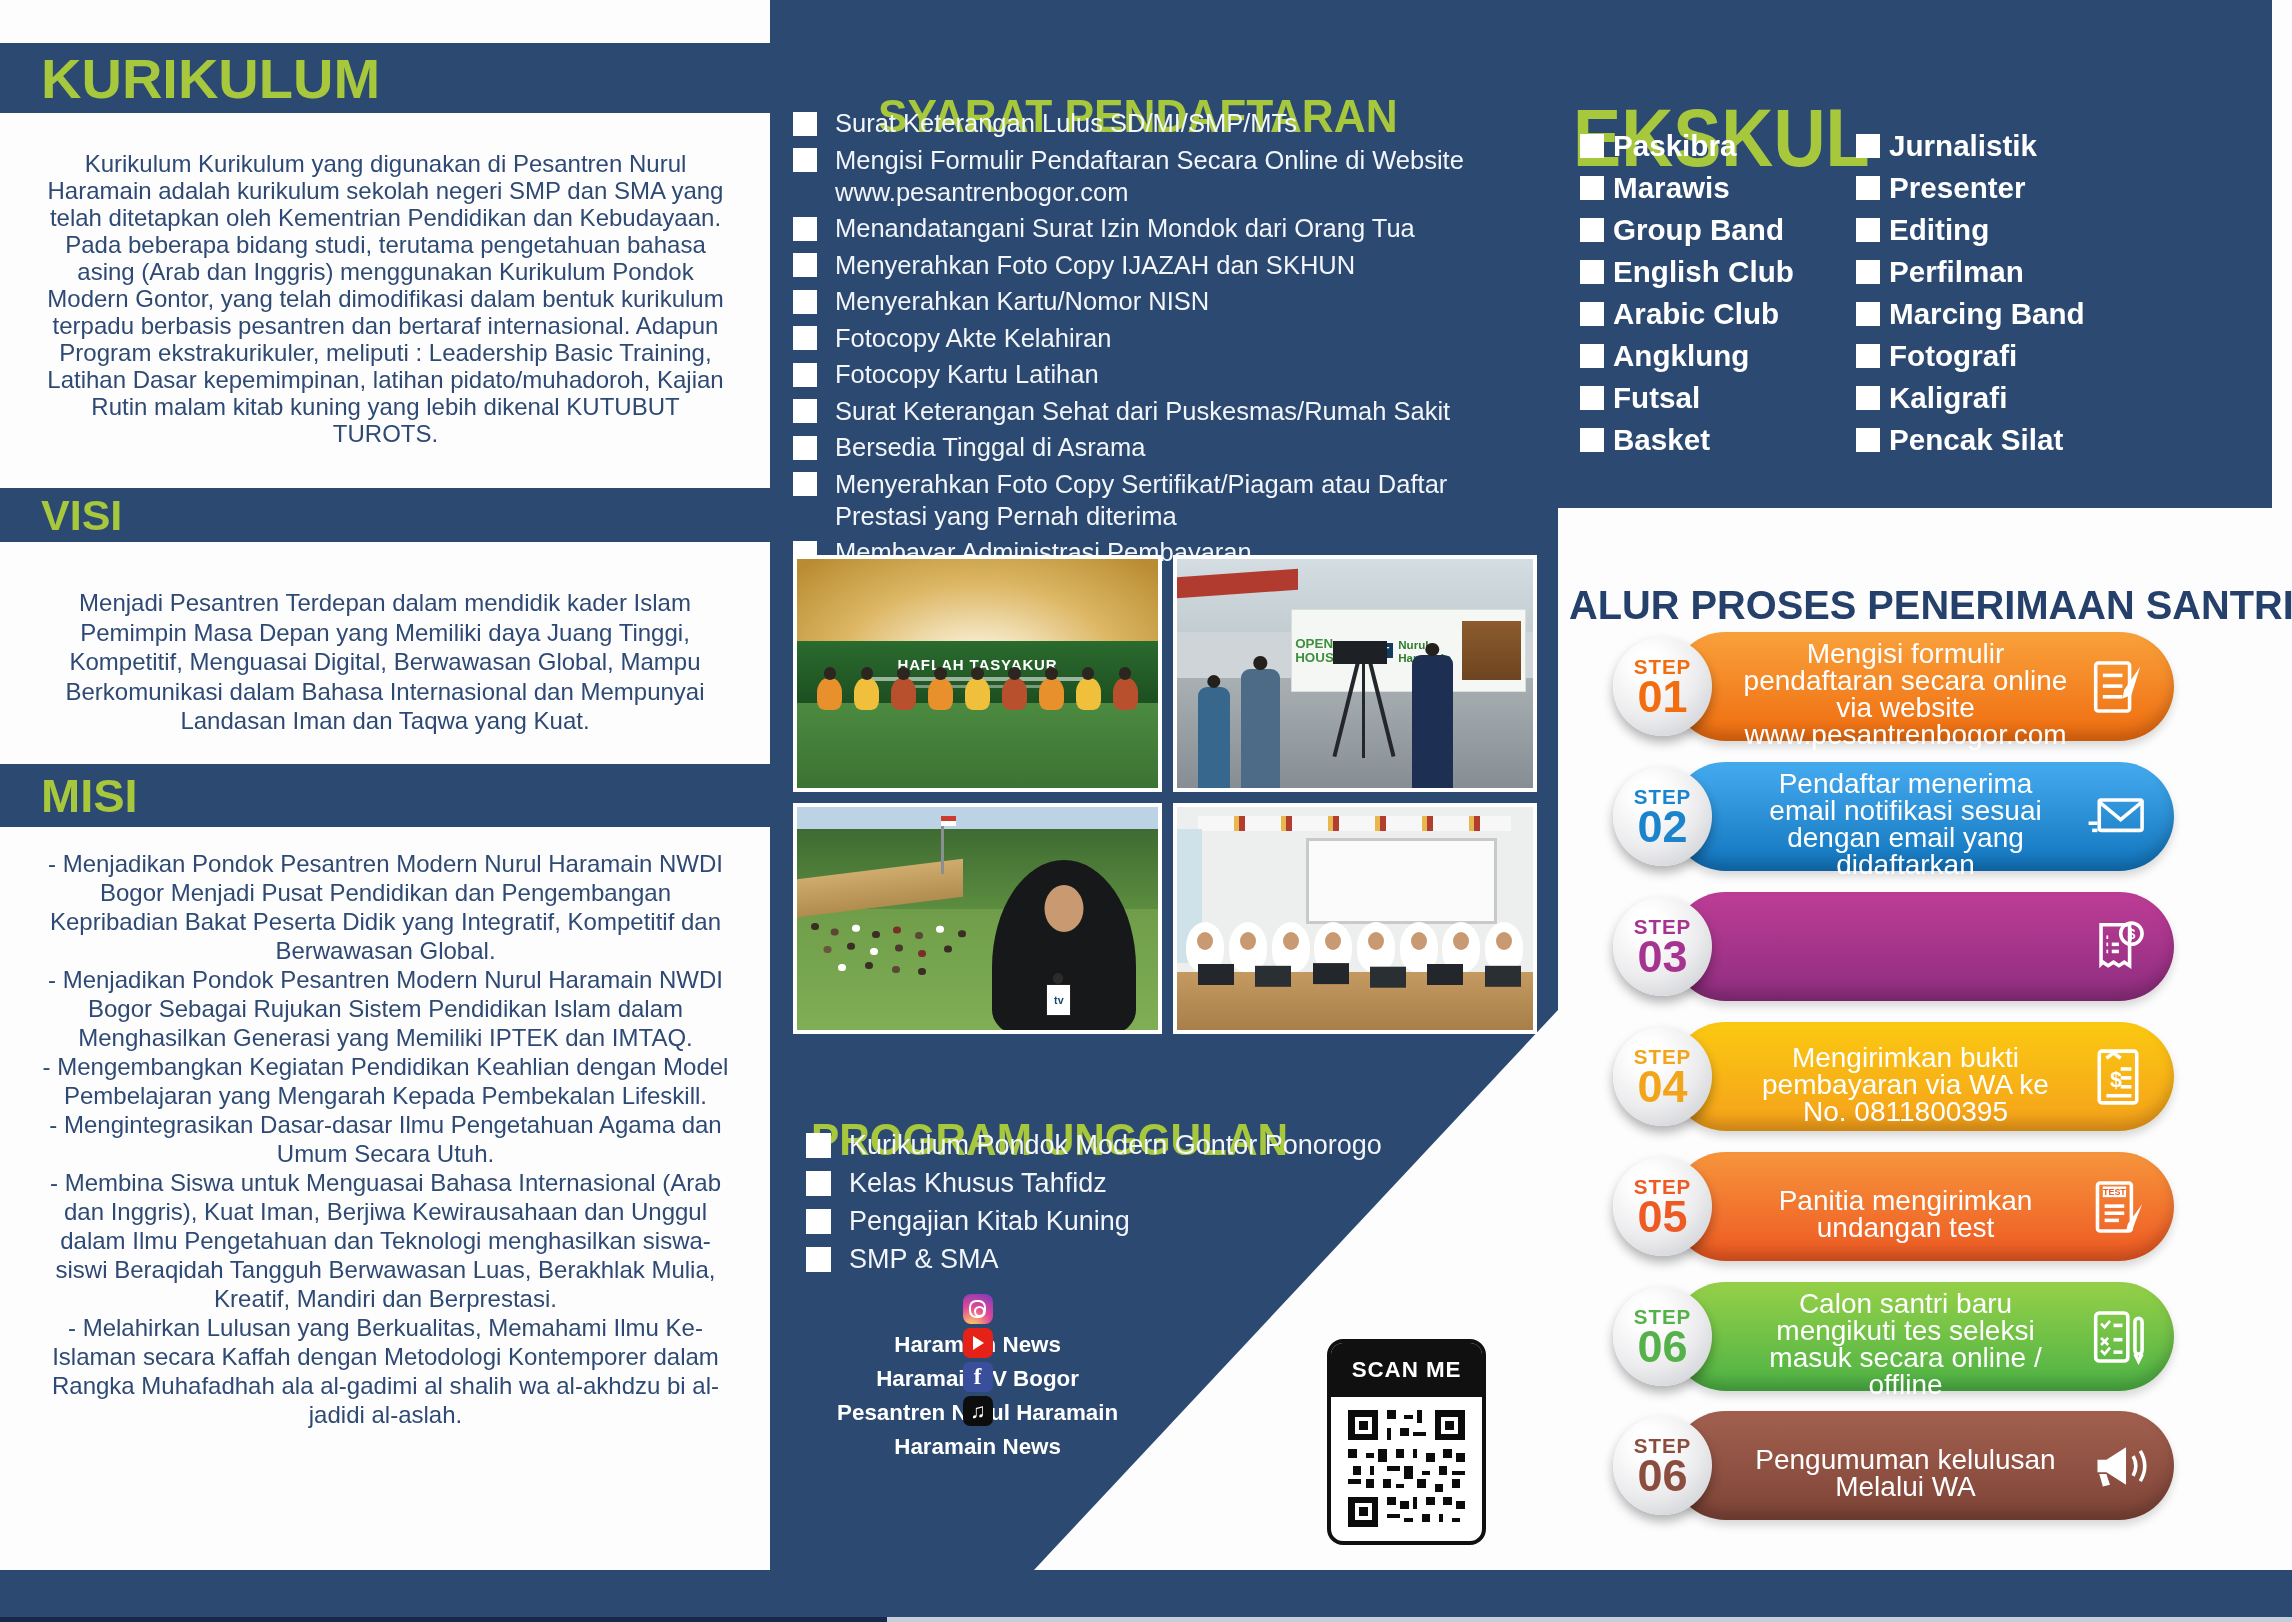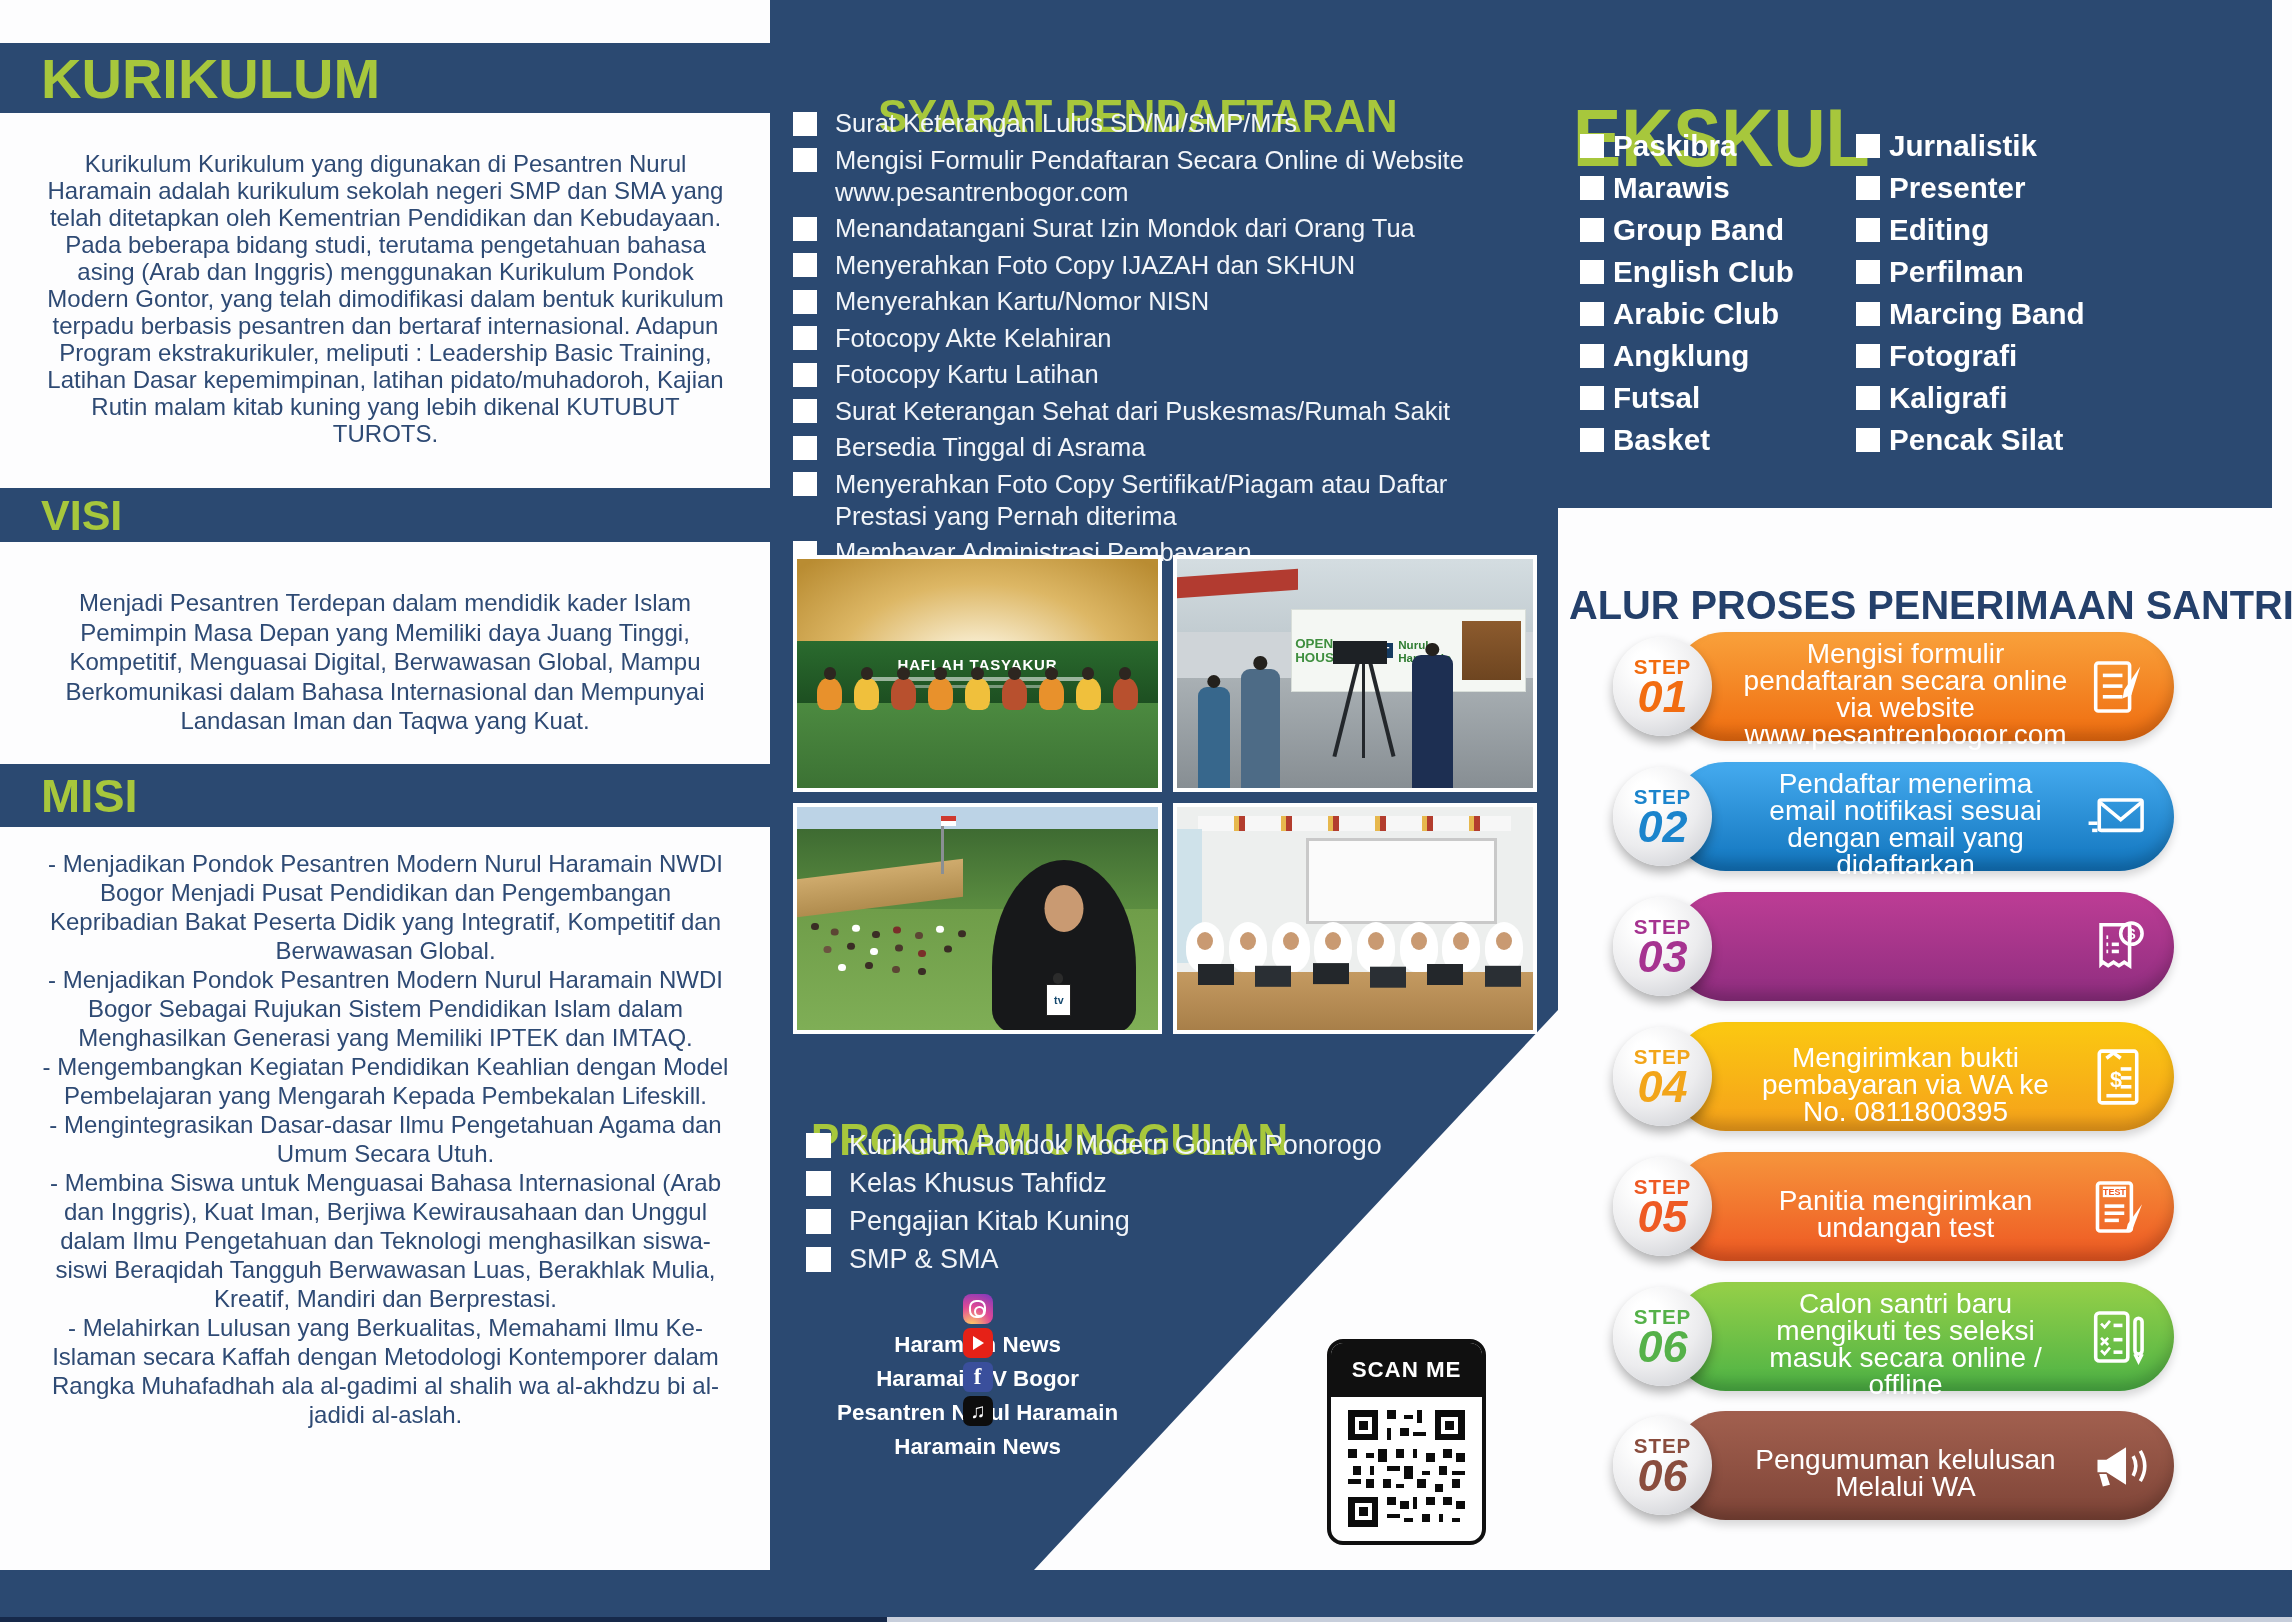--- a/index.html
+++ b/index.html
@@ -109,21 +109,21 @@
   .ek-col{top:125px;}
   .ek-row{display:flex;align-items:center;gap:9px;height:42px;color:#fff;font-weight:bold;font-size:29.6px;}
   .alur-title{left:1558px;top:548px;width:734px;text-align:center;font-size:41px;font-weight:bold;color:#24406b;transform:scaleX(.97);transform-origin:center;white-space:nowrap;}
 
   .step{position:absolute;left:1558px;width:734px;height:109px;}
   .pill{position:absolute;left:113px;width:503px;height:109px;border-radius:55px;box-shadow:inset 0 -9px 12.5px rgba(0,0,0,.18),0 5.4px 9px rgba(0,0,0,.15);}
   .pill-text{position:absolute;left:72px;right:106px;top:0;bottom:0;display:flex;align-items:center;justify-content:center;text-align:center;color:#fff;font-size:28px;line-height:27px;margin-top:15px;}
   .pill-icon{position:absolute;right:23px;top:50%;transform:translateY(-50%);width:66px;height:66px;}
   .circle{position:absolute;left:55px;top:5.4px;width:99px;height:99px;border-radius:50%;background:radial-gradient(circle at 35% 28%,#ffffff 15%,#ececee 55%,#c9cbd0 95%);box-shadow:0 6.3px 10.7px rgba(0,0,0,.3);display:flex;flex-direction:column;align-items:center;justify-content:center;}
   .step-word{font-size:20.6px;font-weight:bold;letter-spacing:0.9px;line-height:19.7px;}
-  .step-num{font-size:45px;font-weight:bold;line-height:41px;font-style:italic;}
+  .step-num{font-size:45px;font-weight:bold;line-height:41px;}
   .g1{background:linear-gradient(180deg,#f9a13b,#ef6c0f);} .c1{color:#f26c10;}
   .g2{background:linear-gradient(180deg,#45abef,#1174bd);} .c2{color:#1b84cc;}
   .g3{background:linear-gradient(180deg,#bd3d95,#8e2d7f);} .c3{color:#a63390;}
   .g4{background:linear-gradient(180deg,#fbc911,#f5a01b);} .c4{color:#f2a51a;}
   .g5{background:linear-gradient(180deg,#f6953c,#ee5822);} .c5{color:#ee5a24;}
   .g6{background:linear-gradient(180deg,#96d048,#4cb245);} .c6{color:#55b149;}
   .g7{background:linear-gradient(180deg,#a2604f,#7e4437);} .c7{color:#8a4d3e;}
 
   
   .foot-bar{left:0;top:1570px;width:2293px;height:47px;background:#2b4971;z-index:4;}

